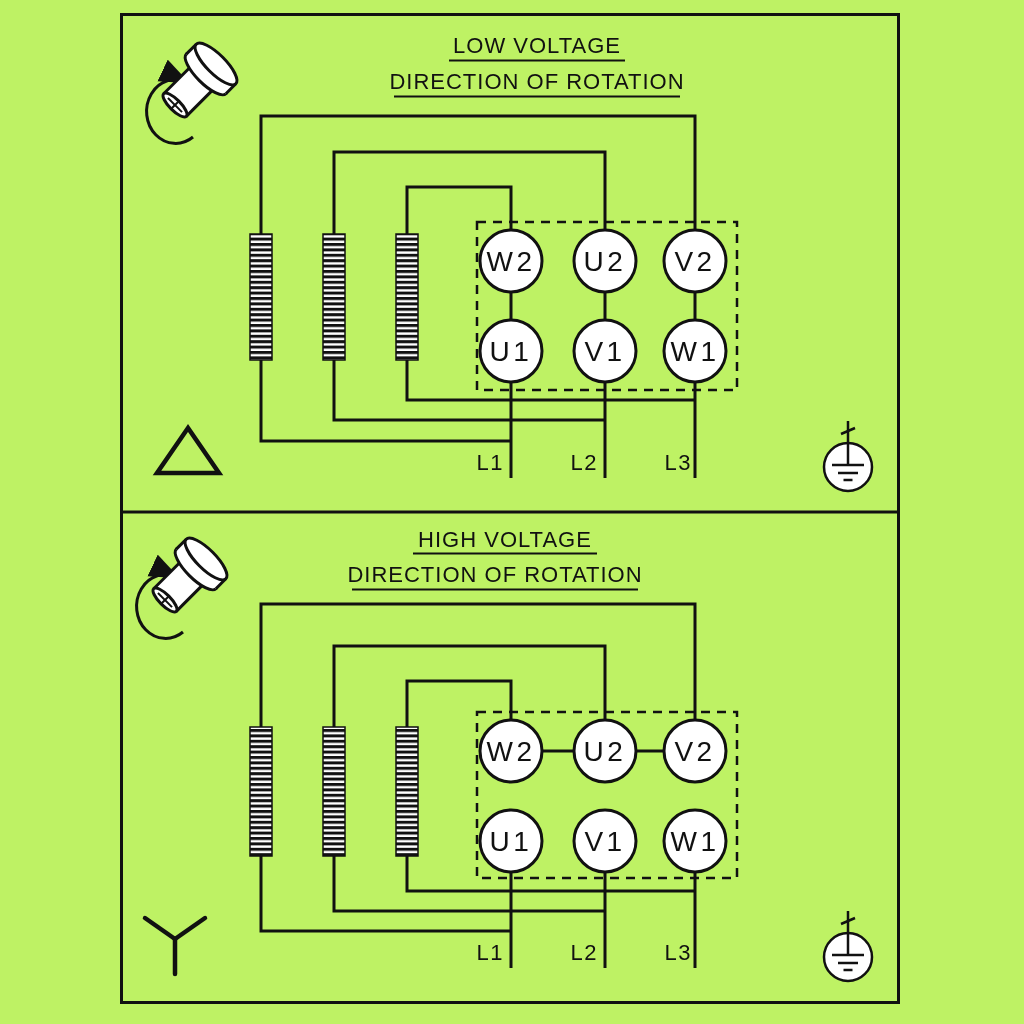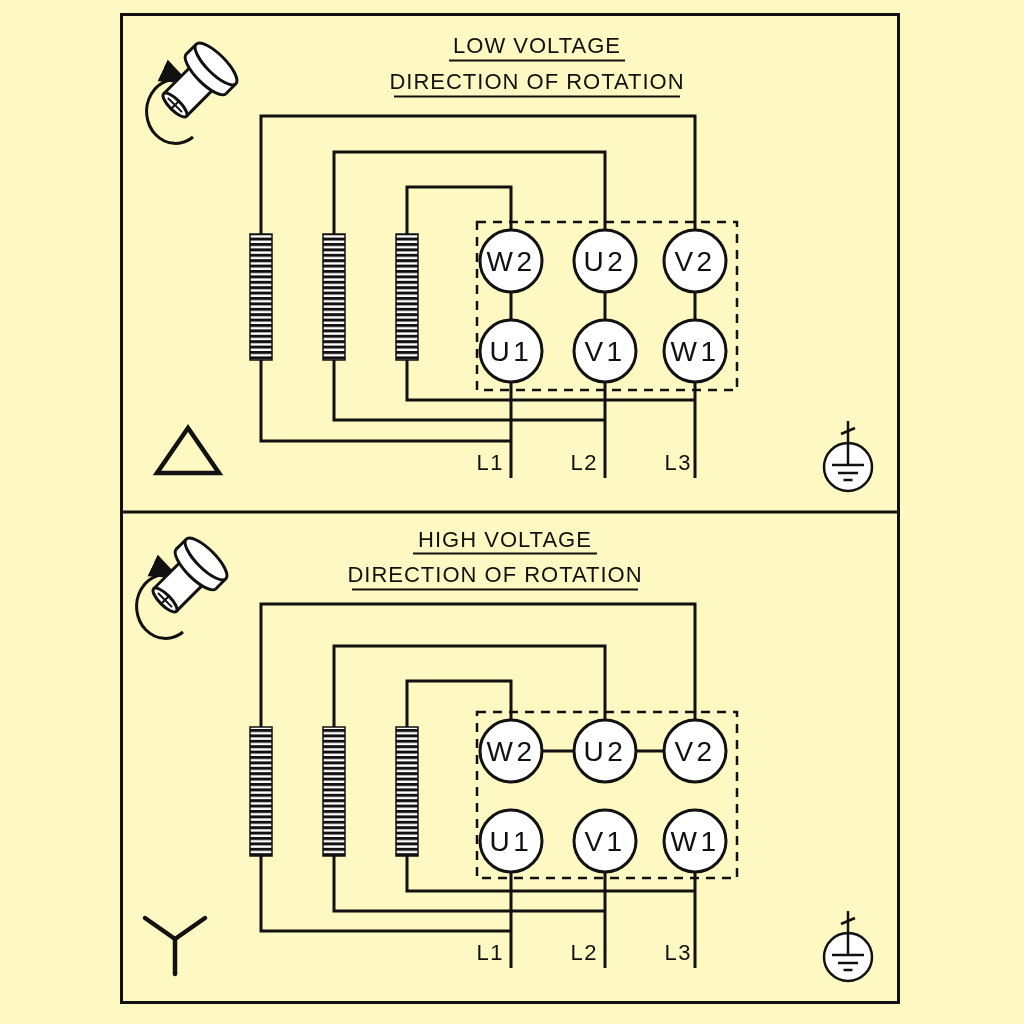--- a/index.html
+++ b/index.html
@@ -1,16 +1,16 @@
 <!DOCTYPE html>
 <html><head>
 <meta charset="utf-8">
 <style>
   html,body{margin:0;padding:0;background:#ffffff}
-  .page{width:1024px;height:1024px;position:relative;background:#fef9c3;
+  .page{width:1024px;height:1024px;position:relative;background:#bef264;
         font-family:"Liberation Sans",sans-serif;overflow:hidden}
   svg{display:block}
   text{font-family:"Liberation Sans",sans-serif;fill:#111111}
   .t-title{font-size:22px;letter-spacing:1px}
   .t-term{font-size:28px;letter-spacing:3.5px}
   .t-line{font-size:22px;letter-spacing:1.5px}
   .wire{fill:none;stroke:#111111;stroke-width:3}
   .frame{fill:none;stroke:#111111;stroke-width:3}
   .node{fill:#ffffff;stroke:#111111;stroke-width:3}
   .dashedbox{fill:none;stroke:#111111;stroke-width:2.5;stroke-dasharray:9 7}

